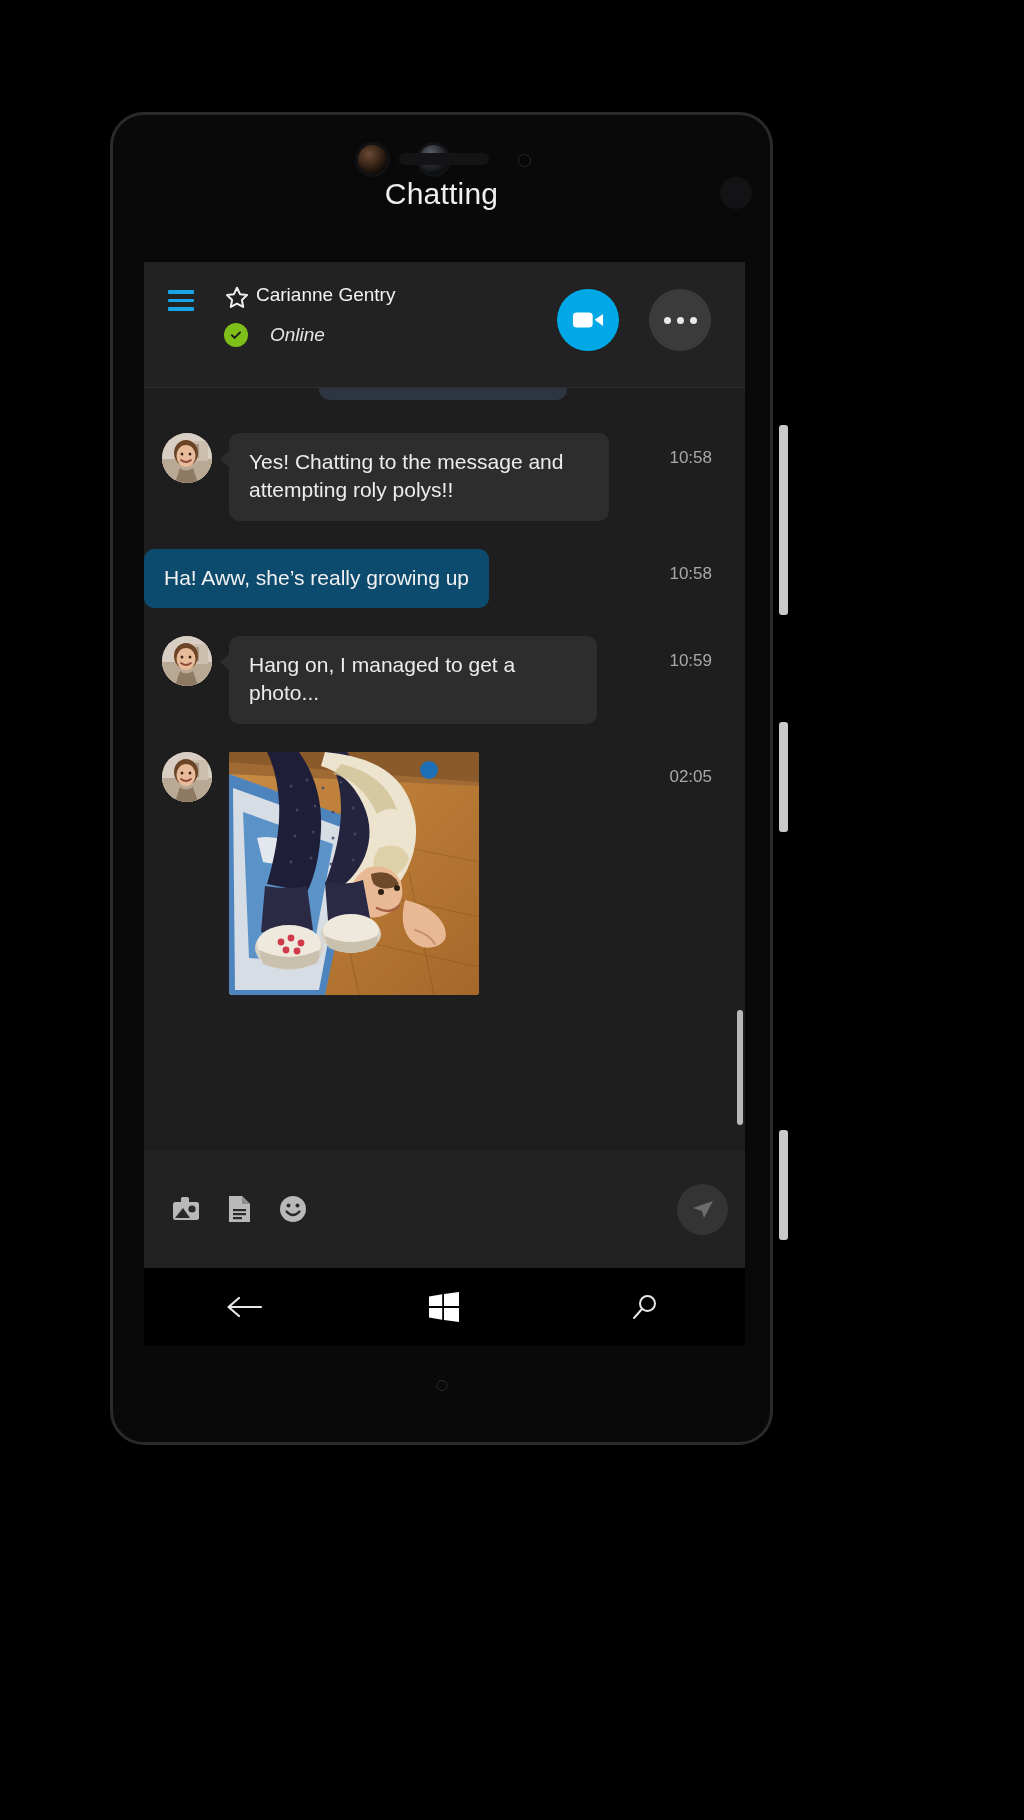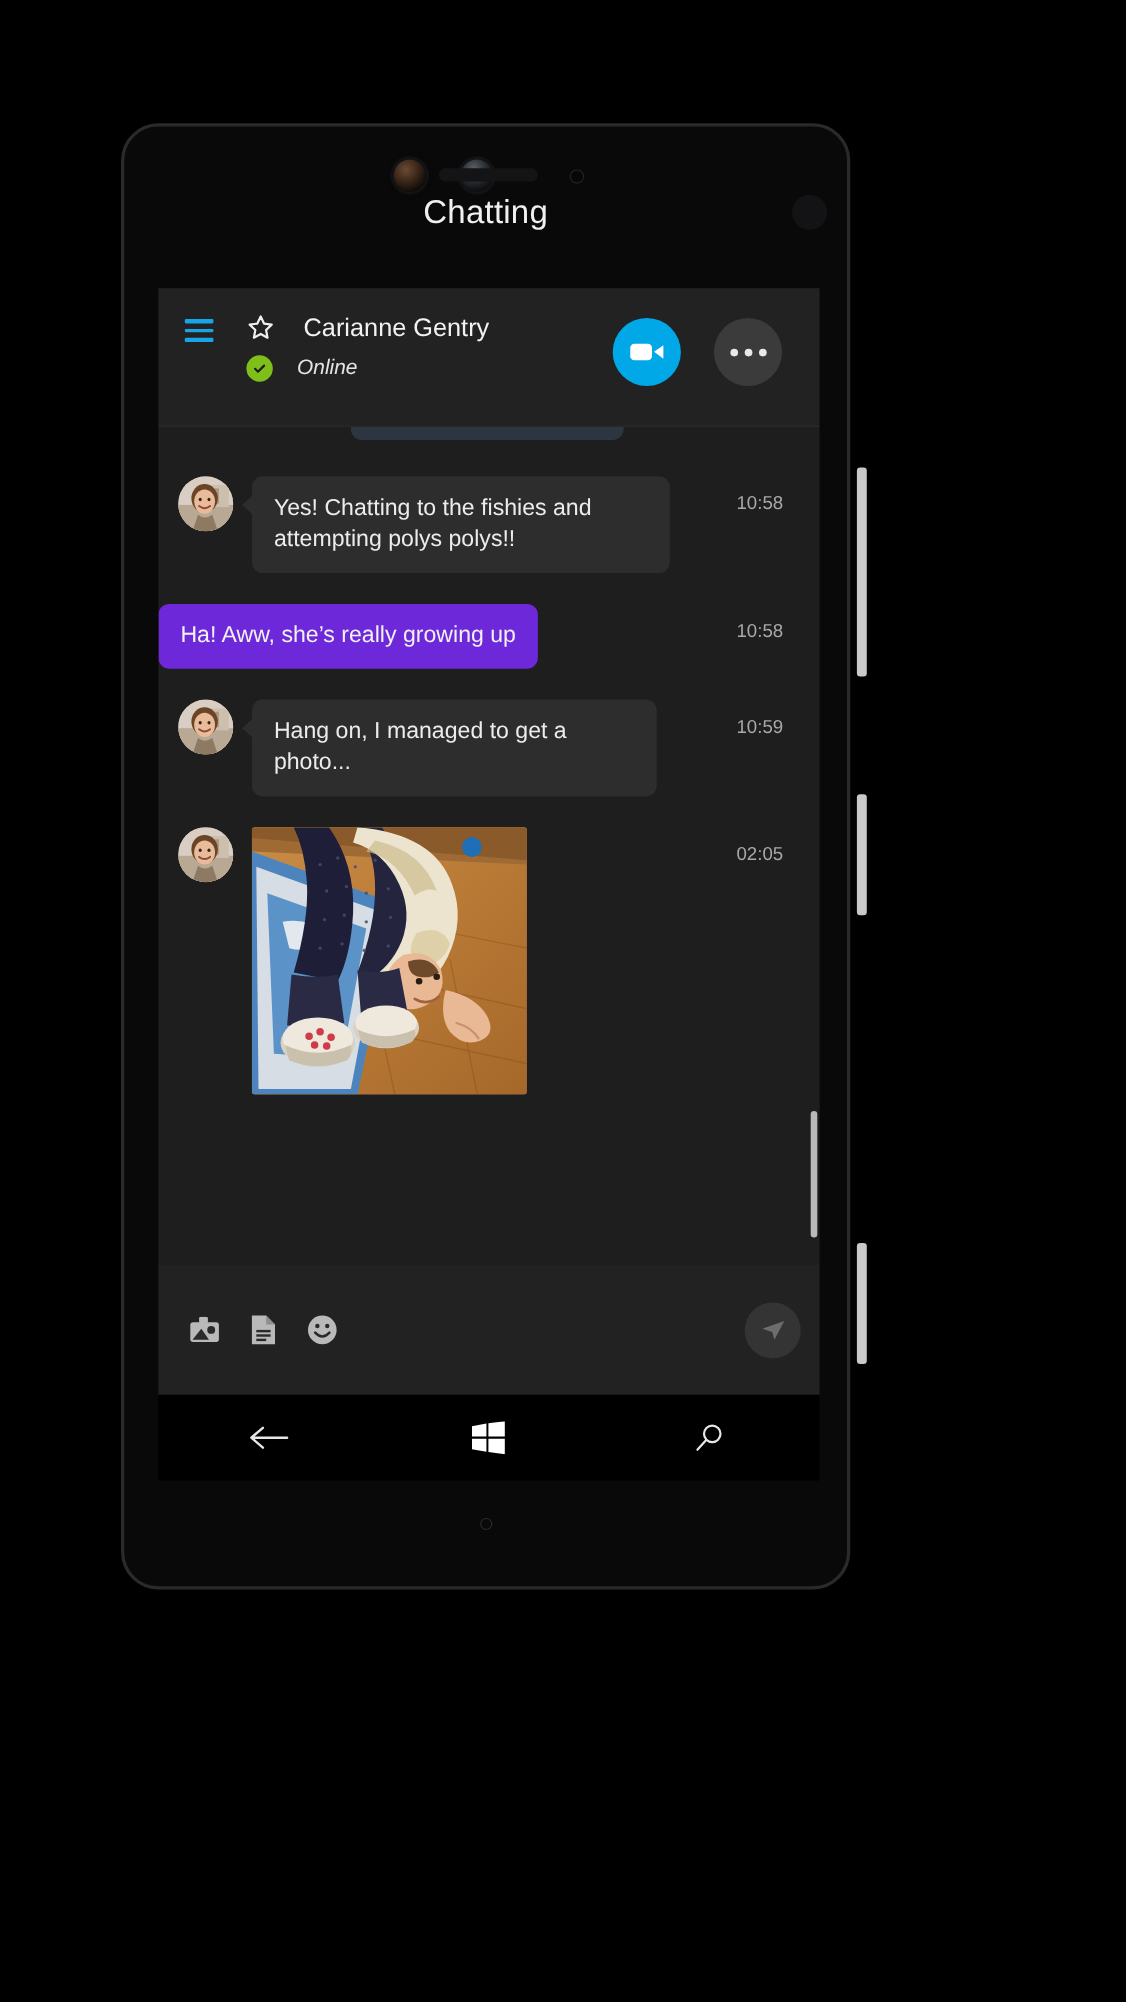--- a/index.html
+++ b/index.html
@@ -63,22 +63,22 @@
 
   
   #app-header {
     position: relative; height: 126px; background: #222222;
     border-bottom: 1px solid #2e2e2e;
   }
   .hamburger { position: absolute; left: 24px; top: 28px; width: 26px; cursor: pointer; }
   .hamburger i { display: block; height: 3.5px; background: #18a4e8; margin-bottom: 5px; border-radius: 1px; }
   .star-icon { position: absolute; left: 79px; top: 22px; }
   .contact-name {
-    position: absolute; left: 132px; top: 22px;
-    font-size: 23px; color: #f2f2f2; font-weight: 400; white-space: nowrap;
+    position: absolute; left: 112px; top: 22px;
+    font-size: 19px; color: #f2f2f2; font-weight: 400; white-space: nowrap;
   }
   .presence-dot {
     position: absolute; left: 80px; top: 61px;
     width: 24px; height: 24px; border-radius: 50%; background: #7fbf1a;
     display: flex; align-items: center; justify-content: center;
   }
   .presence-dot svg { display:block; }
   .presence-text {
     position: absolute; left: 126px; top: 62px;
     font-size: 19px; color: #e5e5e5; font-style: italic;
@@ -115,21 +115,21 @@
     background: #2d2d2d; color: #ececec; border-radius: 10px;
     padding: 15px 20px 17px 20px; font-size: 21px; line-height: 1.33;
   }
   .bubble.in::before {
     content: ""; position: absolute; left: -9px; top: 17px;
     border-top: 9px solid transparent; border-bottom: 9px solid transparent;
     border-right: 10px solid #2d2d2d;
   }
   .msg-row.out { justify-content: flex-end; padding-right: 0; }
   .bubble.out {
-    background: #6d28d9; color: #f1f1f1; border-radius: 10px;
+    background: #0c4a6e; color: #f1f1f1; border-radius: 10px;
     padding: 15px 20px 16px 20px; font-size: 21px; line-height: 1.33;
   }
   .time {
     font-size: 17px; color: #a8a8a8; margin-left: auto;
     padding-left: 14px; padding-right: 33px; padding-top: 15px; white-space: nowrap;
   }
 
   
   .photo {
     margin-left: 17px; width: 250px; height: 243px; border-radius: 3px;
@@ -239,21 +239,21 @@
               <rect x="33" y="11" width="4" height="14" fill="#a89784"></rect>
               <ellipse cx="24" cy="20" rx="12" ry="13" fill="#6b4426"></ellipse>
               <ellipse cx="24" cy="23" rx="9.5" ry="11" fill="#e8bb9a"></ellipse>
               <ellipse cx="20" cy="21" rx="1.4" ry="1.6" fill="#3a2216"></ellipse>
               <ellipse cx="28" cy="21" rx="1.4" ry="1.6" fill="#3a2216"></ellipse>
               <path d="M19 27 q5 4 10 0" stroke="#8d4a3a" stroke-width="1.8" fill="none" stroke-linecap="round"></path>
               <path d="M18 35 q6 5 13 0 l5 15 h-23 z" fill="#8e7a62"></path>
             </svg>
           </div>
           <div class="bubble-wrap">
-            <div class="bubble in">Yes! Chatting to the fishies and attempting polys polys!!</div>
+            <div class="bubble in">Yes! Chatting to the message and attempting roly polys!!</div>
           </div>
           <div class="time">10:58</div>
         </div>
 
         <div class="msg-row out">
           <div class="bubble out">Ha! Aww, she’s really growing up</div>
           <div class="time">10:58</div>
         </div>
 
         <div class="msg-row">

